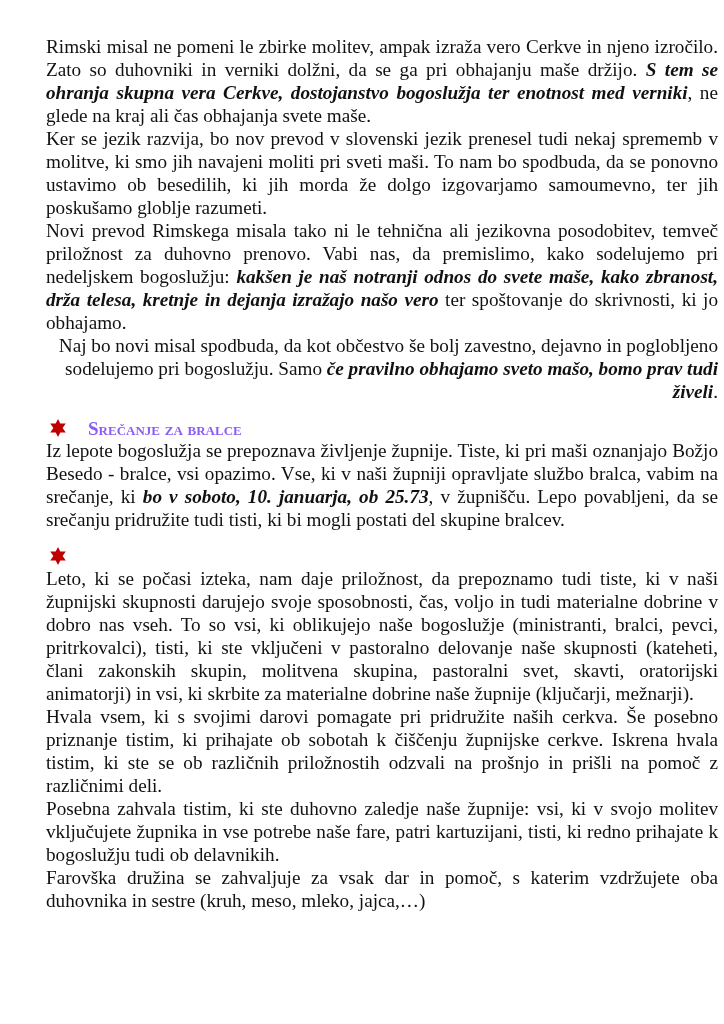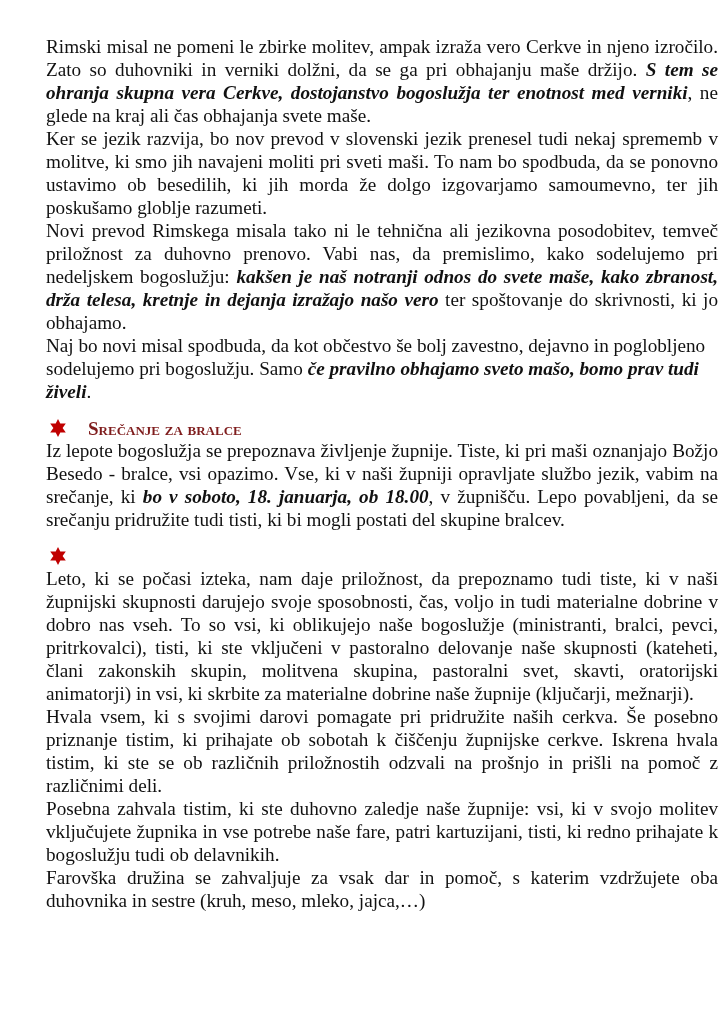--- a/index.html
+++ b/index.html
@@ -4,26 +4,26 @@
   <style>
     html, body { margin: 0; padding: 0; background: #ffffff; }
     body { width: 724px; height: 1024px; overflow: hidden; position: relative; }
     .page {
       position: absolute; left: 30px; top: 35px; width: 672px;
       font-family: "Liberation Serif", serif; font-size: 19.2px; line-height: 23px;
       color: #111111;
       margin-left: 16px;
     }
     p { margin: 0; text-align: justify; }
-    p.last-left { text-align: left; }
+    p.last-left { text-align: right; }
     .bi { font-weight: bold; font-style: italic; }
     .i { }
     .heading {
       display: flex; align-items: center; margin-top: 14px; height: 22px;
-      color: #7f1d1d; font-weight: bold; font-variant: small-caps; font-size: 19px;
+      color: #8b5cf6; font-weight: bold; font-variant: small-caps; font-size: 19px;
     }
     .heading .star { width: 16px; height: 18px; margin-left: 4px; margin-right: 22px; display: inline-block; }
     .heading .star svg { display: block; }
   </style>
 </head>
 <body>
 
 <div class="page">
 
   <p>
@@ -43,21 +43,21 @@
   <div class="heading">
     <span class="star">
       <svg width="16" height="18" viewBox="0 0 16 18">
           <polygon fill="#c00000" points="8,0 10.3,4.5 15.8,4.5 12.6,9 15.8,13.5 10.3,13.5 8,18 5.7,13.5 0.2,13.5 3.4,9 0.2,4.5 5.7,4.5"></polygon>
         </svg>
     </span>
     <span>Srečanje za bralce</span>
   </div>
 
   <p>
-    <span>Iz lepote bogoslužja se prepoznava življenje župnije. Tiste, ki pri maši oznanjajo Božjo Besedo - bralce, vsi opazimo. Vse, ki v naši župniji opravljate službo jezik, vabim na srečanje, ki </span><span class="bi">bo v soboto, 18. januarja, ob 18.00</span><span>, v župnišču. Lepo povabljeni, da se srečanju pridružite tudi tisti, ki bi mogli postati del skupine bralcev.</span>
+    <span>Iz lepote bogoslužja se prepoznava življenje župnije. Tiste, ki pri maši oznanjajo Božjo Besedo - bralce, vsi opazimo. Vse, ki v naši župniji opravljate službo bralca, vabim na srečanje, ki </span><span class="bi">bo v soboto, 10. januarja, ob 25.73</span><span>, v župnišču. Lepo povabljeni, da se srečanju pridružite tudi tisti, ki bi mogli postati del skupine bralcev.</span>
   </p>
 
   <div class="heading">
     <span class="star">
       <svg width="16" height="18" viewBox="0 0 16 18">
           <polygon fill="#c00000" points="8,0 10.3,4.5 15.8,4.5 12.6,9 15.8,13.5 10.3,13.5 8,18 5.7,13.5 0.2,13.5 3.4,9 0.2,4.5 5.7,4.5"></polygon>
         </svg>
     </span>
   </div>
 

